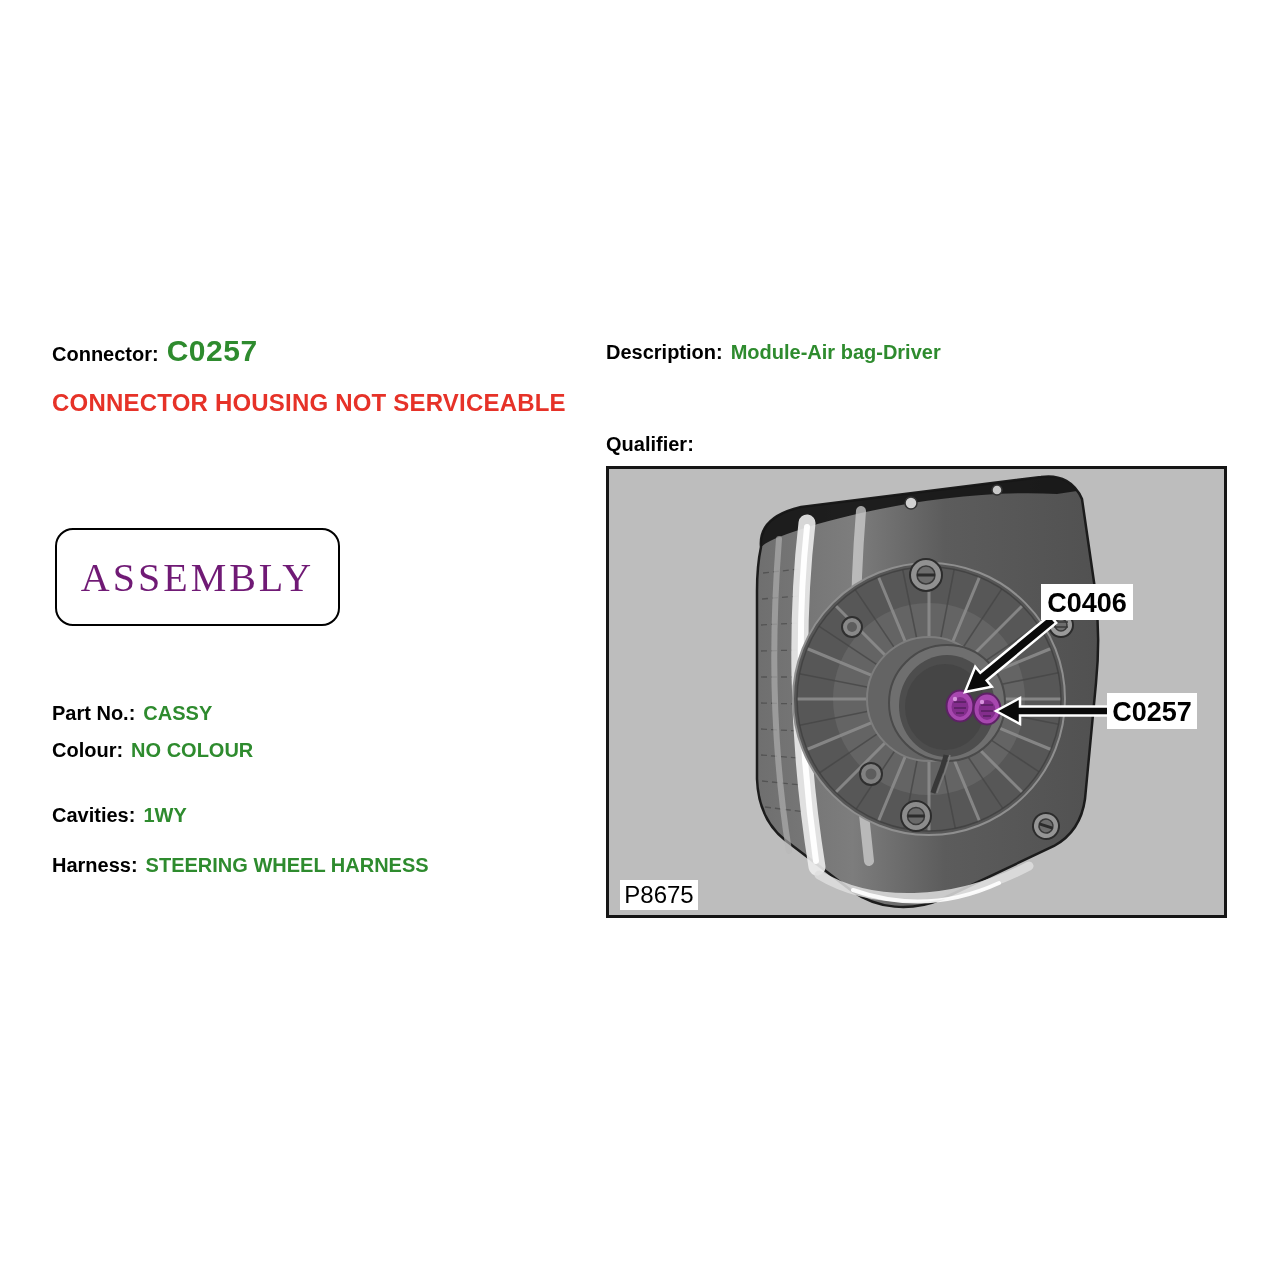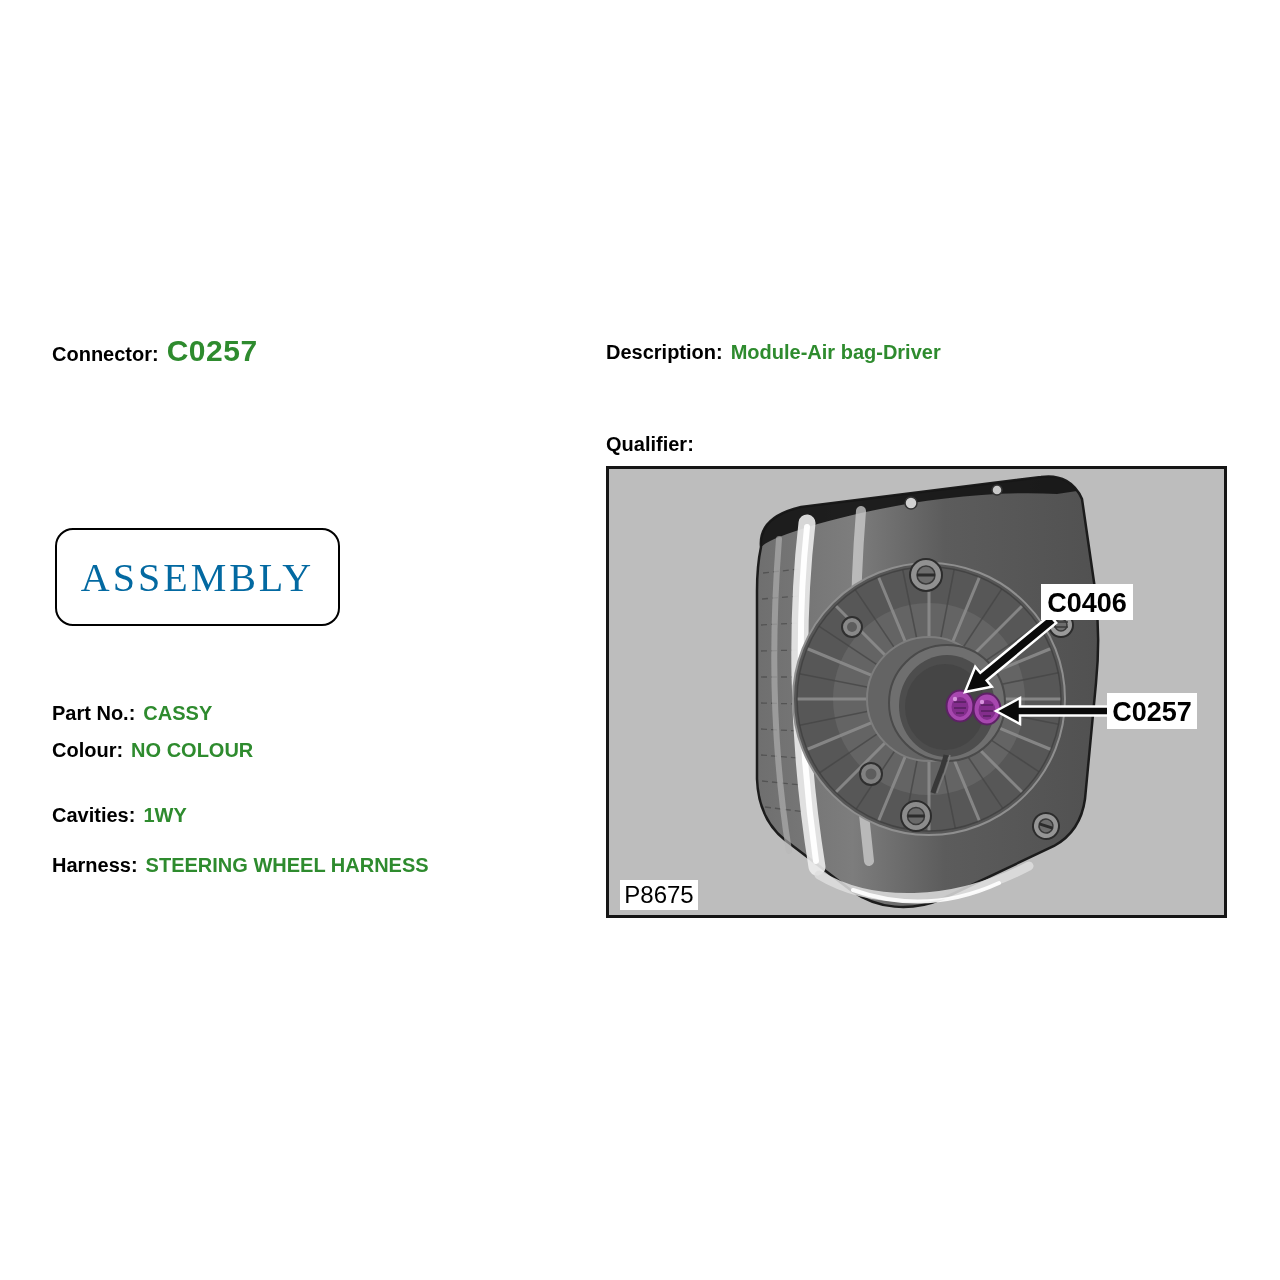--- a/index.html
+++ b/index.html
@@ -17,38 +17,39 @@
   .warning{
     position:absolute;left:52px;top:389px;font-weight:700;font-size:24px;
     color:#e63228;white-space:nowrap;letter-spacing:.2px;
   }
   .assembly-box{
     position:absolute;left:55px;top:528px;width:285px;height:98px;
     border:2.5px solid #000;border-radius:18px;background:#fff;
     display:flex;align-items:center;justify-content:center;box-sizing:border-box;
   }
   .assembly-box span{
-    font-family:"Liberation Serif",serif;font-size:40px;letter-spacing:3px;color:#0369a1;
+    font-family:"Liberation Serif",serif;font-size:40px;letter-spacing:3px;color:#701a75;
   }
   .figure{
     position:absolute;left:606px;top:466px;width:621px;height:452px;
     border:3px solid #151515;background:#bdbdbd;box-sizing:border-box;
   }
   .figure svg{display:block;width:100%;height:100%;}
 </style>
 </head>
 <body>
 
 <div class="page">
 
   <div class="kv" style="left:52px;top:334px;">
     <span class="lbl">Connector:</span>
     <span class="val val-big">C0257</span>
   </div>
 
+  <div class="warning">CONNECTOR HOUSING NOT SERVICEABLE</div>
 
   <div class="assembly-box">
     <span>ASSEMBLY</span>
   </div>
 
   <div class="kv" style="left:52px;top:702px;">
     <span class="lbl">Part No.:</span>
     <span class="val">CASSY</span>
   </div>
   <div class="kv" style="left:52px;top:739px;">

